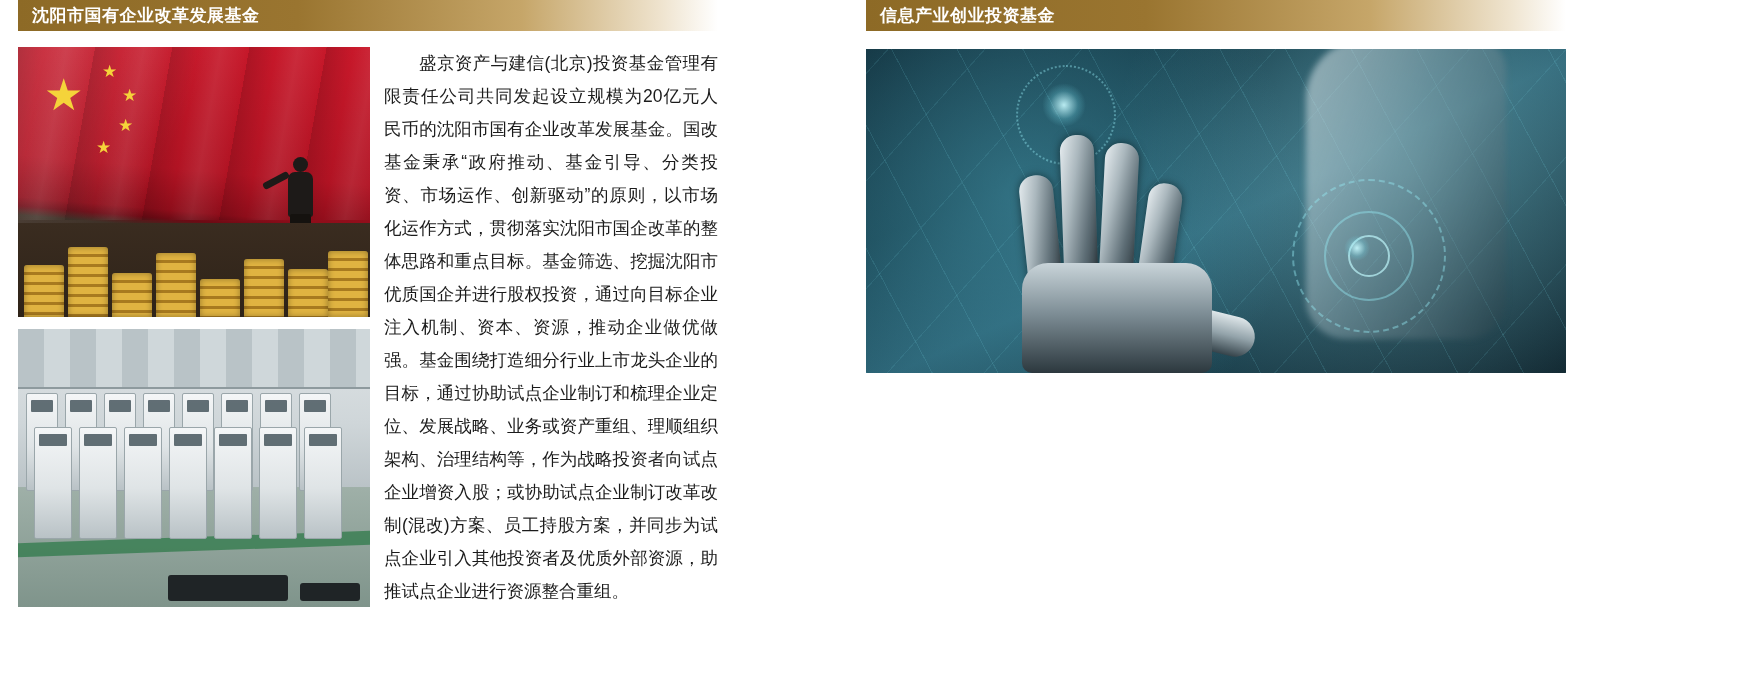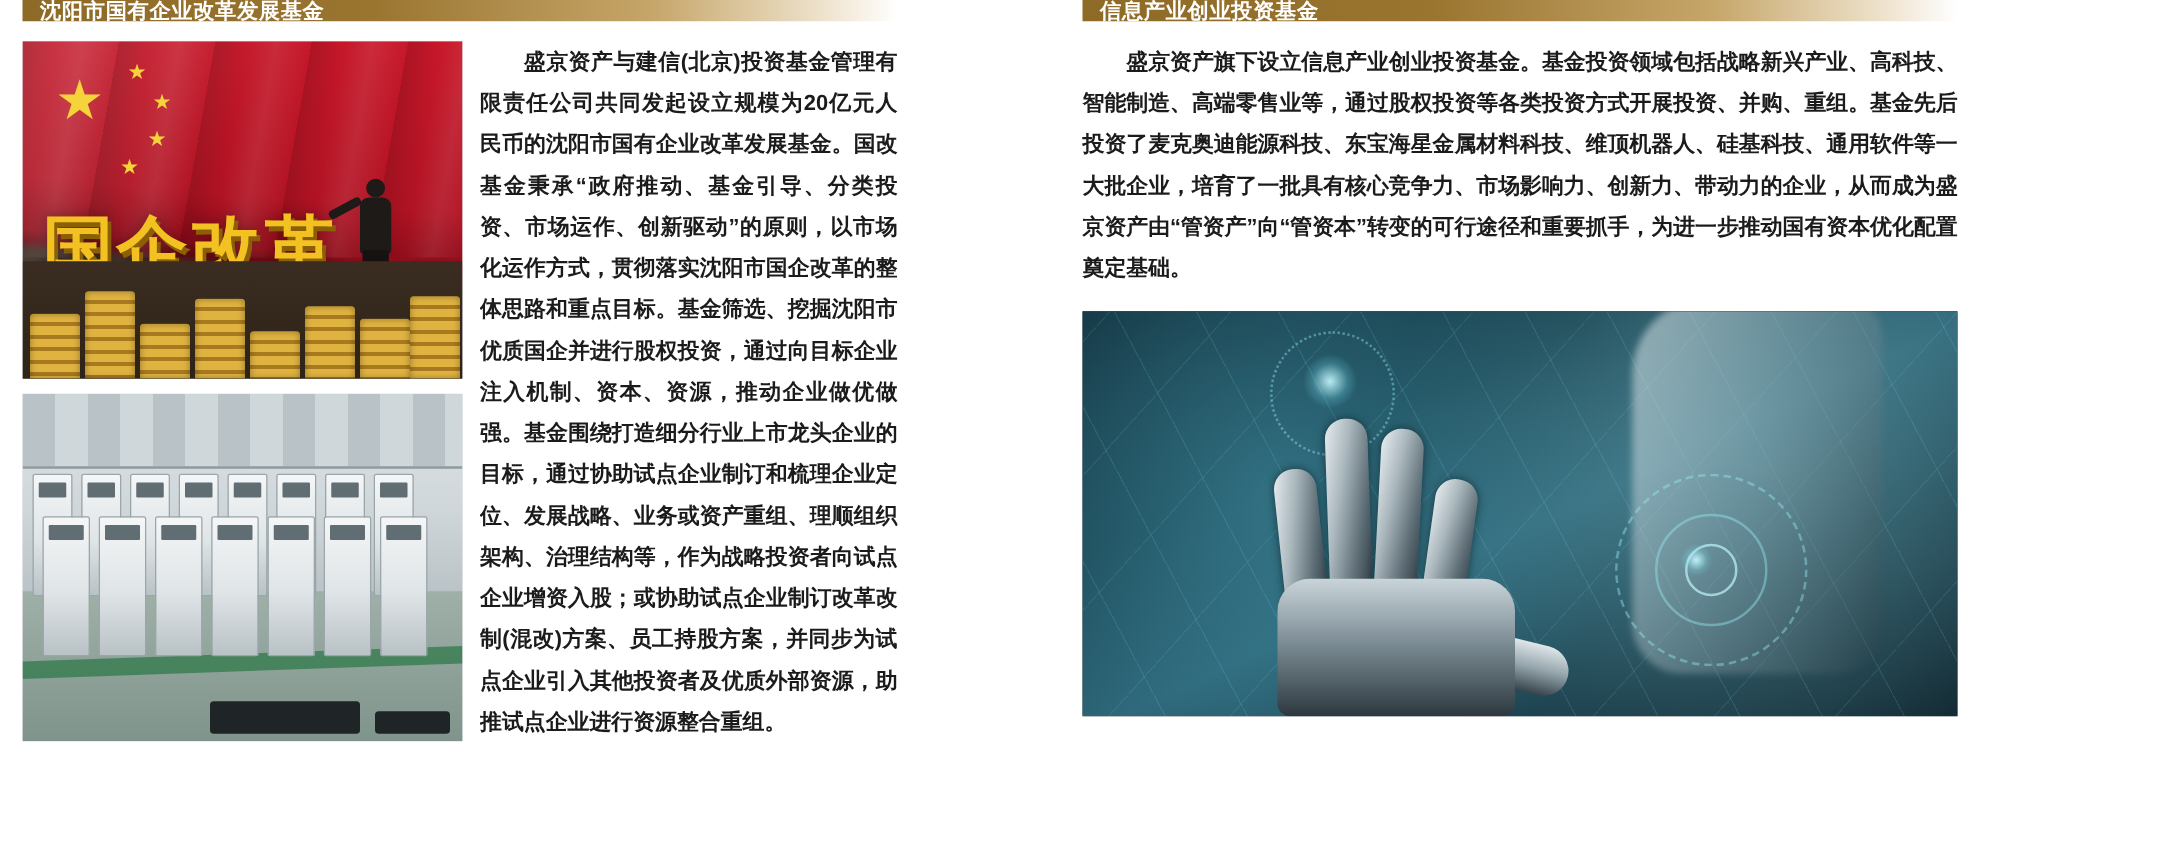--- a/index.html
+++ b/index.html
@@ -23,42 +23,42 @@
     position: absolute;
     top: 0;
     height: 687px;
   }
   .col-left  { left: 18px;  width: 700px; }
   .col-right { left: 866px; width: 700px; }
 
   
   .section-header {
     position: relative;
-    height: 17px;
+    height: 31px;
     background: linear-gradient(to right, #8d6a26 0%, #9a7530 40%, #c6a669 72%, #efe4cf 92%, #ffffff 100%);
     display: flex;
     align-items: center;
   }
   .section-header .title {
     color: #ffffff;
     font-size: 17px;
     font-weight: bold;
     letter-spacing: 0.5px;
     padding-left: 14px;
     white-space: nowrap;
   }
 
   .body-text {
     font-size: 17.5px;
     line-height: 33px;
     color: #1b1b1b;
     text-align: justify;
     text-justify: inter-ideograph;
     text-indent: 2em;
-    font-weight: 700;
+    font-weight: 400;
   }
 
   
   .left-content {
     position: relative;
     margin-top: 16px;
   }
   .left-figures {
     float: left;
     width: 352px;
@@ -298,21 +298,20 @@
       <div class="left-figures">
 
         <div class="fig fig-flag">
           <div class="flag-img">
             <div class="wave"></div>
             <div class="star-big"></div>
             <div class="star-s s1"></div>
             <div class="star-s s2"></div>
             <div class="star-s s3"></div>
             <div class="star-s s4"></div>
-            <div class="flag-title">国企改革</div>
             <div class="flag-person">
               <div class="arm"></div>
               <div class="head"></div>
               <div class="torso"></div>
               <div class="legs"></div>
             </div>
             <div class="coins">
               <div class="stack" style="left:6px;height:52px"></div>
               <div class="stack" style="left:50px;height:70px"></div>
               <div class="stack" style="left:94px;height:44px"></div>
@@ -363,21 +362,20 @@
     </div>
   </div>
 
   <div class="column col-right">
 
     <div class="section-header">
       <span class="title">信息产业创业投资基金</span>
     </div>
 
     <div class="right-content">
-      <div class="body-text">盛京资产旗下设立信息产业创业投资基金。基金投资领域包括战略新兴产业、高科技、智能制造、高端零售业等，通过股权投资等各类投资方式开展投资、并购、重组。基金先后投资了麦克奥迪能源科技、东宝海星金属材料科技、维顶机器人、硅基科技、通用软件等一大批企业，培育了一批具有核心竞争力、市场影响力、创新力、带动力的企业，从而成为盛京资产由“管资产”向“管资本”转变的可行途径和重要抓手，为进一步推动国有资本优化配置奠定基础。</div>
 
       <div class="right-figure">
         <div class="robot-img">
           <div class="net"></div>
           <div class="arm-right"></div>
           <div class="hud h4"></div>
           <div class="glow g1"></div>
           <div class="hand">
             <div class="finger f1"></div>
             <div class="finger f2"></div>

